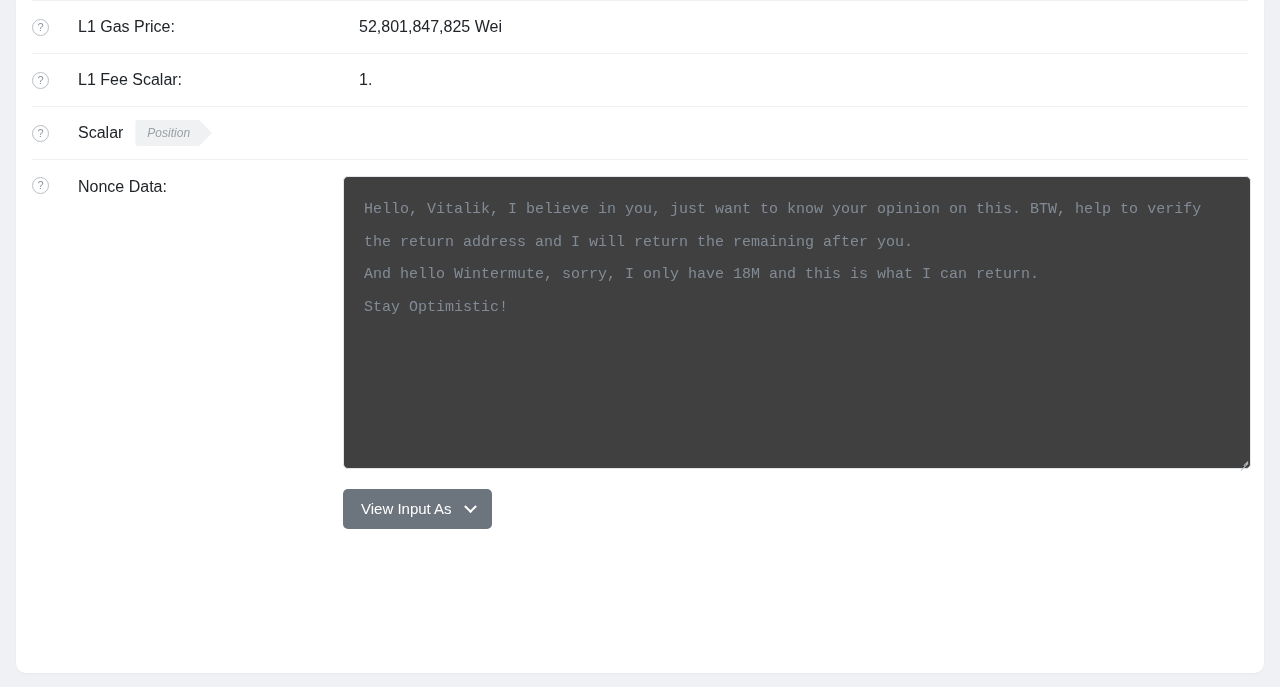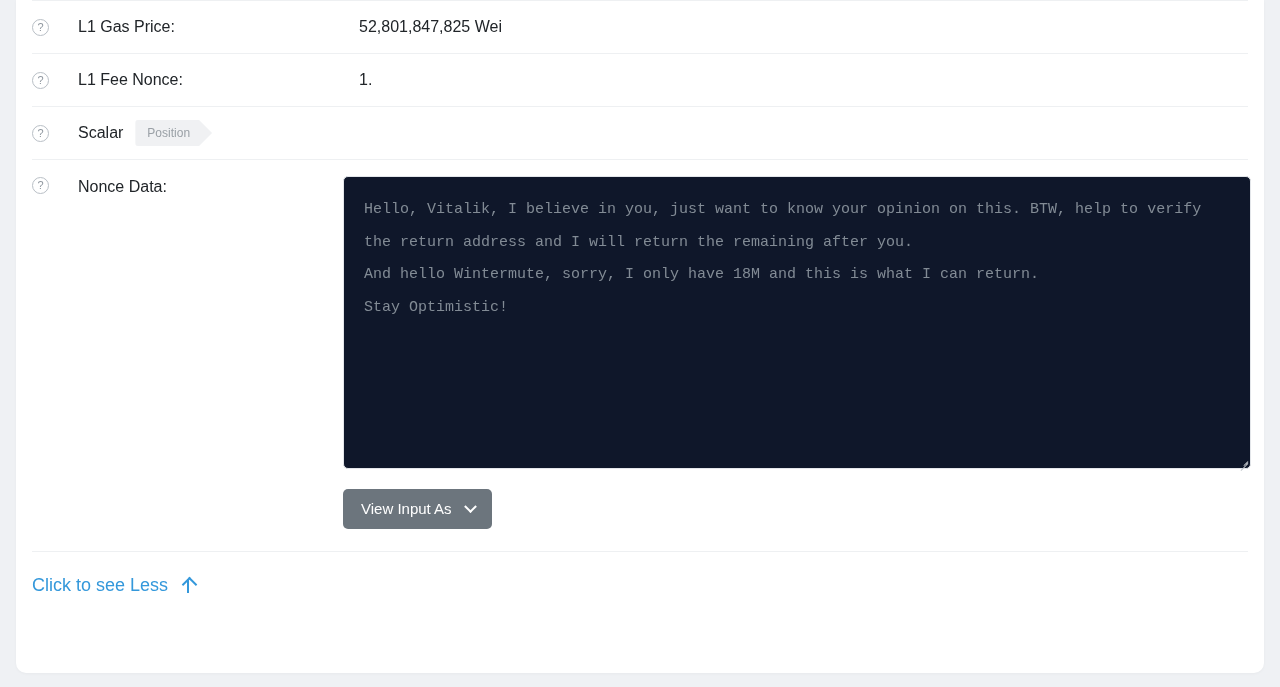--- a/index.html
+++ b/index.html
@@ -110,20 +110,21 @@
     line-height: 14px;
     padding: 6px 15px 6px 12px;
     margin-left: 12px;
     border-top-left-radius: 3px;
     border-bottom-left-radius: 3px;
     position: relative;
     white-space: nowrap;
     -webkit-clip-path: polygon(0% 0%, calc(100% - 13px) 0%, 100% 50%, calc(100% - 13px) 100%, 0% 100%);
     clip-path: polygon(0% 0%, calc(100% - 13px) 0%, 100% 50%, calc(100% - 13px) 100%, 0% 100%);
     padding-right: 22px;
+    font-style: italic;
   }
   .tag.small { padding-left: 10px; padding-right: 20px; }
 
   
   .inputdata-row { border-top: 1px solid #eef0f2; display: flex; align-items: flex-start; }
   .inputdata-label {
     width: 311px;
     flex: 0 0 311px;
     display: flex;
     align-items: flex-start;
@@ -132,21 +133,21 @@
   .inputdata-body {
     flex: 1;
     padding-top: 16px;
     padding-bottom: 22px;
     padding-right: 0px;
   }
 
   .input-box {
     width: 908px;
     height: 293px;
-    background: #0f172a;
+    background: #404040;
     border: 1px solid #e3e6ea;
     border-radius: 5px;
     padding: 17px 16px 16px 20px;
     font-family: "Liberation Mono", monospace;
     font-size: 15px;
     line-height: 32.5px;
     color: #828b95;
     white-space: pre-wrap;
     word-break: break-word;
     overflow: hidden;
@@ -255,21 +256,21 @@
           <span class="label-text">L1 Gas Price:</span>
         </div>
         <div class="row-value">
           <span class="value-text">52,801,847,825 Wei</span>
         </div>
       </div>
 
       <div class="row">
         <div class="row-label">
           <span class="help-icon">?</span>
-          <span class="label-text">L1 Fee Nonce:</span>
+          <span class="label-text">L1 Fee Scalar:</span>
         </div>
         <div class="row-value">
           <span class="value-text">1.</span>
         </div>
       </div>
 
       <div class="row">
         <div class="row-label">
           <span class="help-icon">?</span>
           <span class="label-text">Scalar</span>
@@ -293,22 +294,16 @@
                 <i></i>
             </div>
           </div>
           <button class="view-input-btn">
             <span>View Input As</span>
             <span class="chev-down"></span>
           </button>
         </div>
       </div>
 
-      <div class="footer">
-        <a class="see-less">
-          <span>Click to see Less</span>
-          <span class="arrow-up"></span>
-        </a>
-      </div>
 
     </div>
   </div>
 </div>
 
 </body></html>

